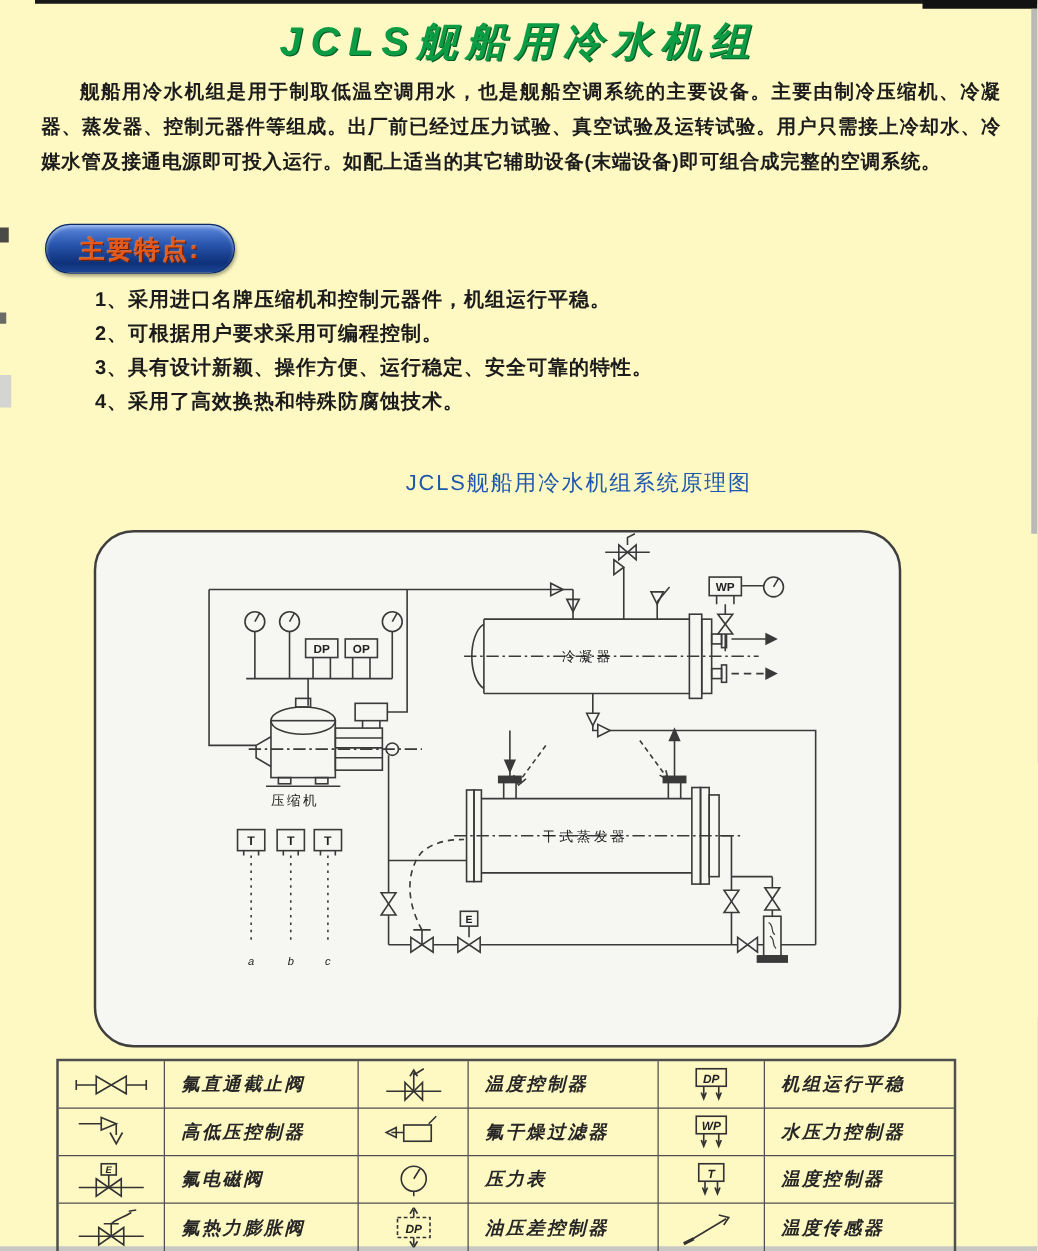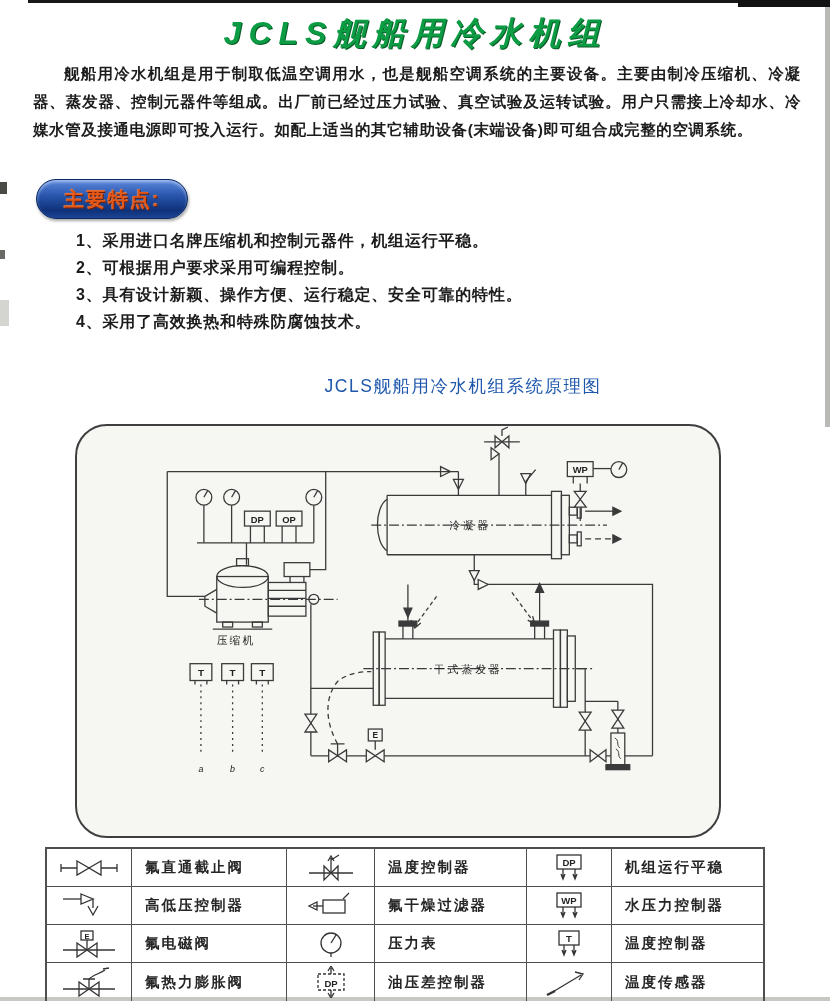--- a/index.html
+++ b/index.html
@@ -1,16 +1,16 @@
 <!DOCTYPE html>
 <html><head>
 <meta charset="utf-8">
 <style>
   html,body{margin:0;padding:0;background:#d8d8d4;}
-  .page{position:relative;width:830px;height:1001px;background:#ffffff;overflow:hidden;
+  .page{position:relative;width:830px;height:1001px;background:#fef9c3;overflow:hidden;
         font-family:"Liberation Sans","DejaVu Sans",sans-serif;color:#1c1c1c;}
   
   .edge-top{position:absolute;left:28px;top:0;width:802px;height:3px;background:#181818;}
   .edge-top-right{position:absolute;right:0;top:0;width:92px;height:7px;background:#121212;}
   .edge-right{position:absolute;right:0;top:7px;width:5px;height:420px;background:#b9bab5;}
   .edge-bottom{position:absolute;left:0;bottom:0;width:830px;height:4px;background:#c7c8c3;}
   .mark-left-1{position:absolute;left:0;top:182px;width:7px;height:12px;background:#4a4a46;}
   .mark-left-2{position:absolute;left:0;top:250px;width:5px;height:9px;background:#6a6a66;}
   .mark-left-3{position:absolute;left:0;top:300px;width:9px;height:26px;background:#d4d5d0;}
 
@@ -30,21 +30,21 @@
   .features div{line-height:27px;}
   .diagram-title{position:absolute;left:0;top:374px;width:100%;text-align:center;
          font-size:17.5px;font-weight:normal;letter-spacing:1.5px;color:#1e57ac;padding-left:48px;}
   .diagram-box{position:absolute;left:75px;top:424px;width:646px;height:414px;
          border:2px solid #3f3f3f;border-radius:32px;background:#f6f7f3;box-sizing:border-box;}
   .diag text{fill:#222;stroke:none;font-family:"Liberation Sans","DejaVu Sans",sans-serif;}
   .legend{position:absolute;left:45px;top:847px;display:grid;
           grid-template-columns:85px 155px 88px 152px 85px 151px;grid-auto-rows:38px;
           border:2px solid #4f4f4f;background:transparent;}
   .lcell{border-right:1.5px solid #4f4f4f;border-bottom:1.5px solid #4f4f4f;
-         display:flex;align-items:center;box-sizing:border-box;}
+         display:flex;align-items:center;box-sizing:border-box;font-style:italic;}
   .lcell:nth-child(6n){border-right:none;}
   .lcell:nth-last-child(-n+6){border-bottom:none;}
   .lsym{justify-content:center;}
   .llabel{padding-left:13px;font-size:14.5px;font-weight:600;letter-spacing:2px;color:#262626;}
   .lsym svg{stroke:#333;stroke-width:1.3;fill:none;}
   .lsym svg text{fill:#222;stroke:none;font-weight:bold;font-family:"Liberation Sans",sans-serif;}
 </style>
 </head>
 <body>
 

